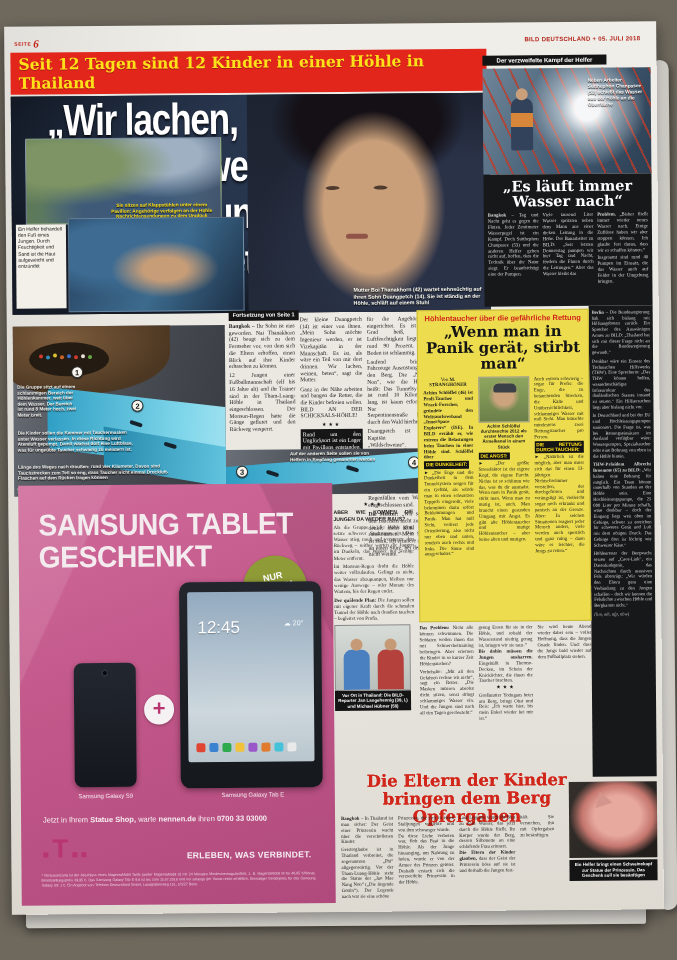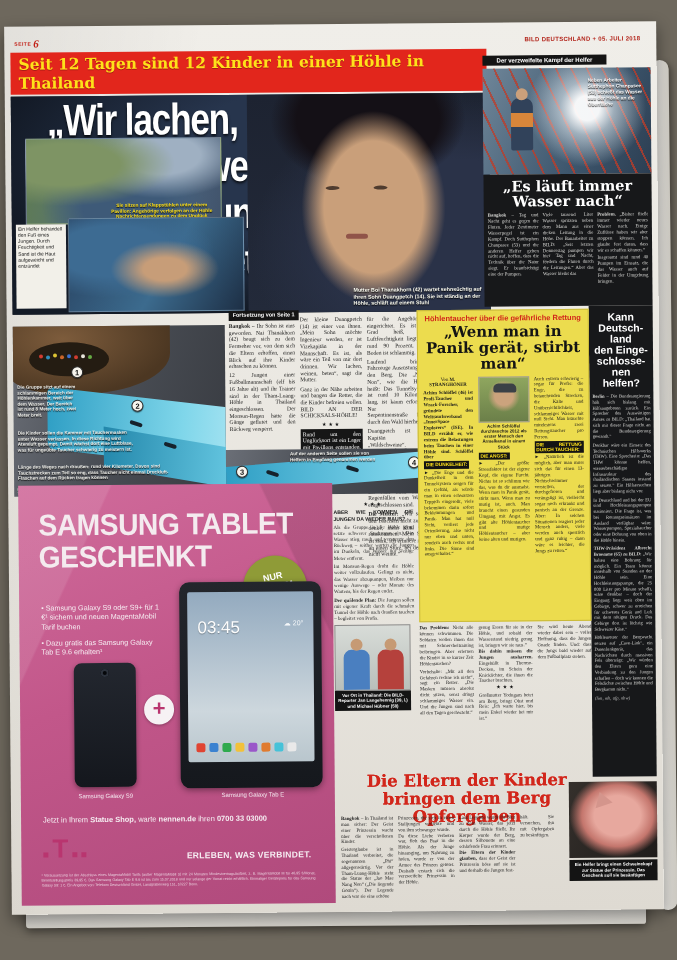--- a/index.html
+++ b/index.html
@@ -250,27 +250,20 @@
       </div>
       <div class="hcol">Viele tausend Liter Wasser spritzten neben dem Mann aus einer dicken Leitung in die Höhe. Der Bauarbeiter zu BILD: „Seit letzten Donnerstag pumpen wir hier Tag und Nacht, fördern die Fluten durch die Leitungen.“ Aber das Wasser bleibt das</div>
       <div class="hcol">
         <span class="lead">Problem.</span> <span>„Bisher fließt immer wieder neues Wasser nach. Einige Zuflüsse haben wir aber stoppen können. Ich glaube fest daran, dass wir es schaffen können.“</span>
         <p style="margin-top:2px">Insgesamt sind rund 40 Pumpen im Einsatz, die das Wasser auch auf Felder in der Umgebung bringen.</p>
       </div>
     </div>
   </div>
 
   <div class="abs gstrip">
-    <h3>Kann
-Deutsch-
-land
-den Einge-
-schlosse-
-nen
-helfen?</h3>
     <p><span class="lead">Berlin –</span> <span>Die Bundesregierung hält sich bislang mit Hilfsangeboten zurück. Ein Sprecher des Auswärtigen Amtes zu BILD: „Thailand hat sich mit dieser Frage nicht an die Bundesregierung gewandt.“</span></p>
     <p>Denkbar wäre ein Einsatz des Technischen Hilfswerks (THW). Eine Sprecherin: „Das THW könnte helfen, wasserbeschädigte Infrastruktur des thailändischen Staates instand zu setzen.“ Ein Hilfsersuchen liegt aber bislang nicht vor.</p>
     <p>In Deutschland und bei der EU sind Hochleistungspumpen stationiert. Die Frage ist, was bei Rettungseinsätzen im Ausland verfügbar wäre: Wasserpumpen, Spezialtaucher oder eine Bohrung von oben in die Höhle hinein.</p>
     <p><span class="lead">THW-Präsident Albrecht Broemme (65) zu BILD:</span> <span>„Wir halten eine Bohrung für möglich. Ein Team könnte innerhalb von Stunden an der Höhle sein. Eine Hochleistungspumpe, die 25 000 Liter pro Minute schafft, wäre denkbar – doch der Eingang liegt weit oben im Gebirge, schwer zu erreichen für schweres Gerät und Luft mit dem nötigen Druck. Das Gebirge dort ist löchrig wie Schweizer Käse.“</span></p>
     <p>Höhlenretter der Bergwacht setzen auf „Cave-Link“, ein Datenfunkgerät, das Nachrichten durch massiven Fels überträgt: „Wir würden den Eltern gern eine Verbindung zu den Jungen schaffen – doch wir kennen die Felsdichte zwischen Höhle und Bergkamm nicht.“</p>
     <p class="gcred">(lim, mh, afp, nbw)</p>
   </div>
 
   <div class="abs ybox">
     <div class="ykick">Höhlentaucher über die gefährliche Rettung</div>
@@ -352,29 +345,25 @@
   <div class="abs pigcap">Ein Helfer bringt einen Schweinekopf zur Statue der Prinzessin. Das Geschenk soll sie besänftigen</div>
 
   <div class="abs ad">
     <div class="adh">
       <div>SAMSUNG TABLET</div>
       <div>GESCHENKT</div>
     </div>
     <div class="badge">NUR
 BIS ZUM
 15.07.</div>
-    <div class="bullets">
-      <p>• <span>Samsung Galaxy S9 oder S9+ für 1 €¹ sichern und neuen MagentaMobil Tarif buchen</span></p>
-      <p>• <span>Dazu gratis das Samsung Galaxy Tab E 9.6 erhalten¹</span></p>
-    </div>
     <div class="phone"></div>
     <div class="plus">+</div>
     <div class="tablet">
       <div class="tscreen">
-        <div class="ttime">03:45</div>
+        <div class="ttime">12:45</div>
         <div class="tweather">☁ 20°</div>
         <span class="apps"></span>
       </div>
     </div>
     <div class="dev-label" style="left:30px;top:308px;width:110px">Samsung Galaxy S9</div>
     <div class="dev-label" style="left:164px;top:308px;width:136px">Samsung Galaxy Tab E</div>
     <div class="cta">
       <span>Jetzt in Ihrem</span>
       <b>Statue Shop,</b>
       <span>warte</span>

